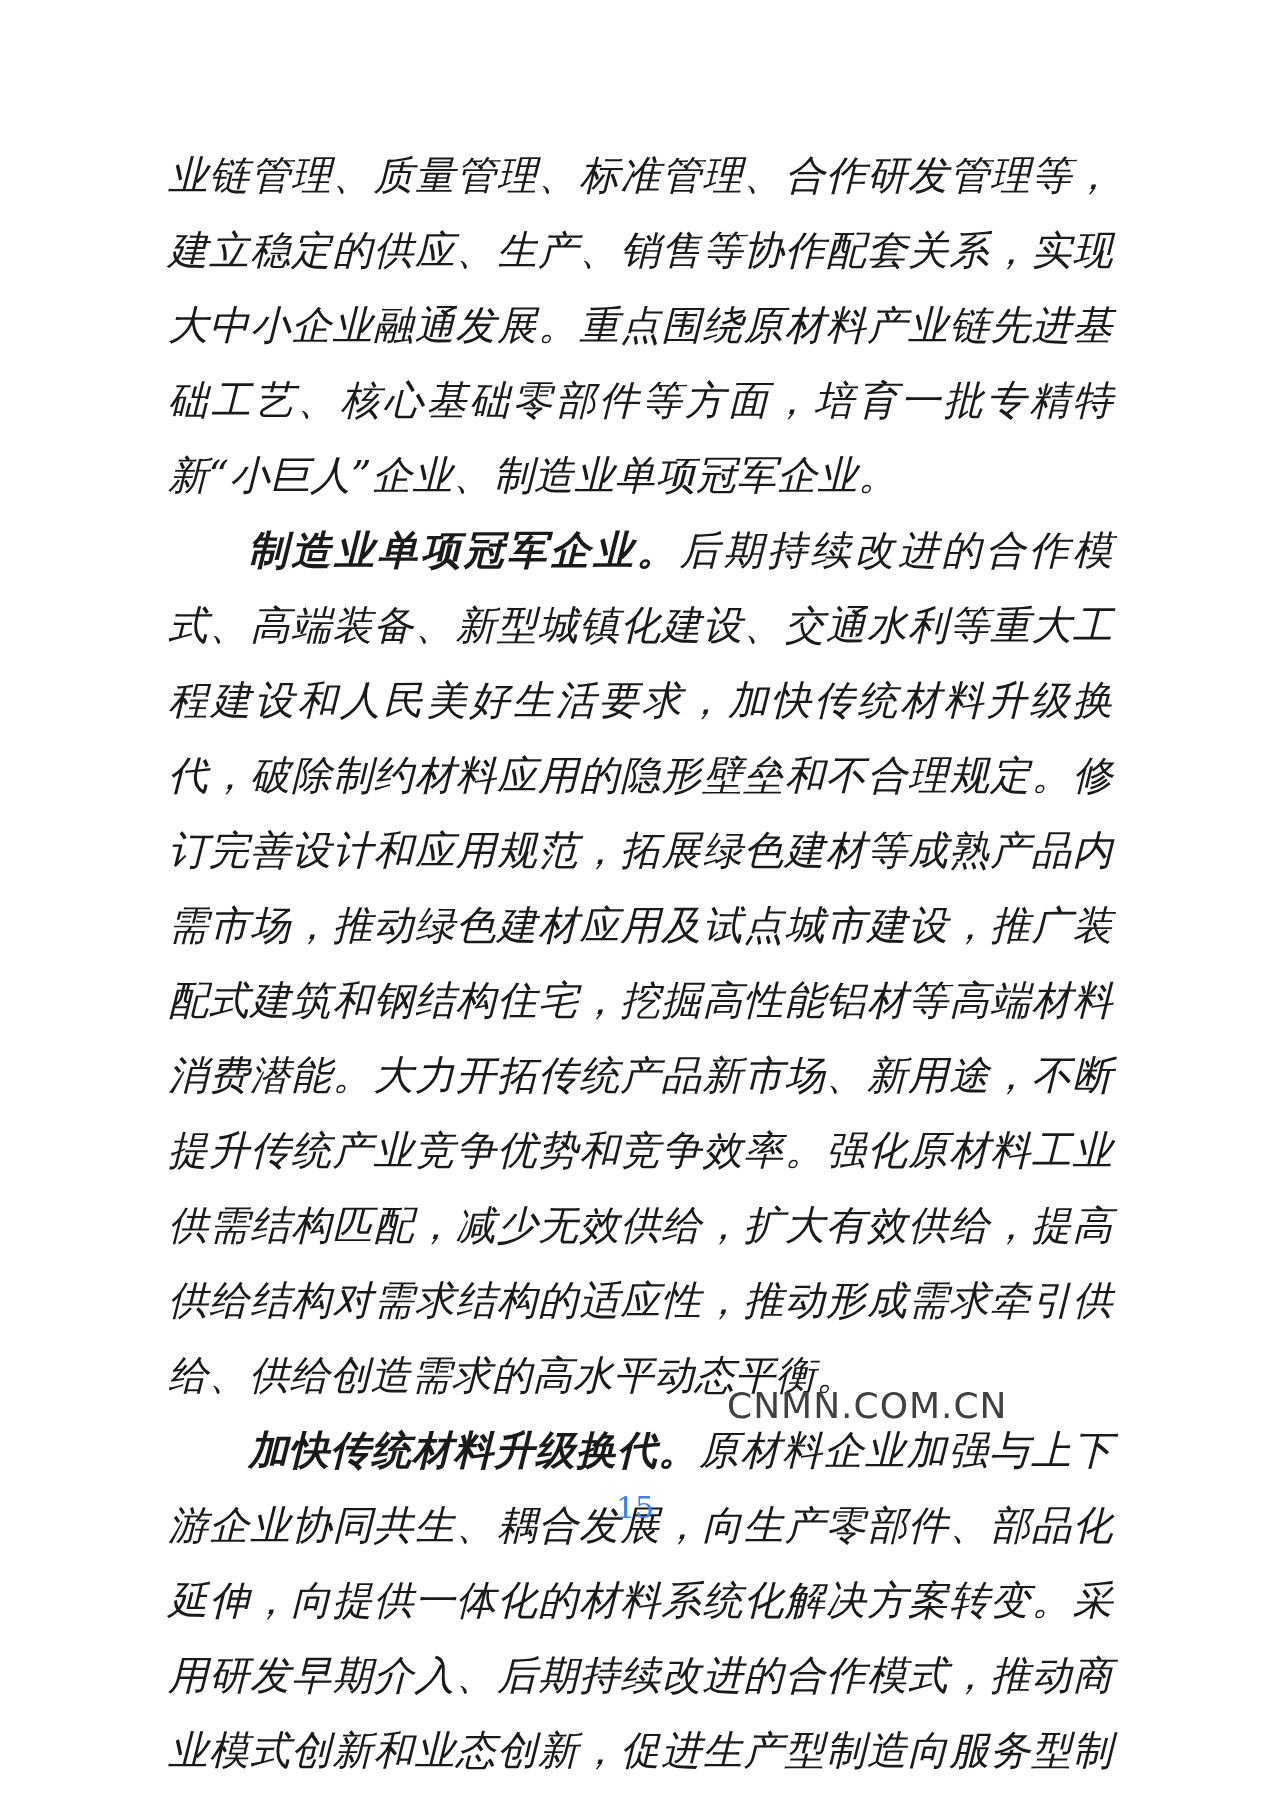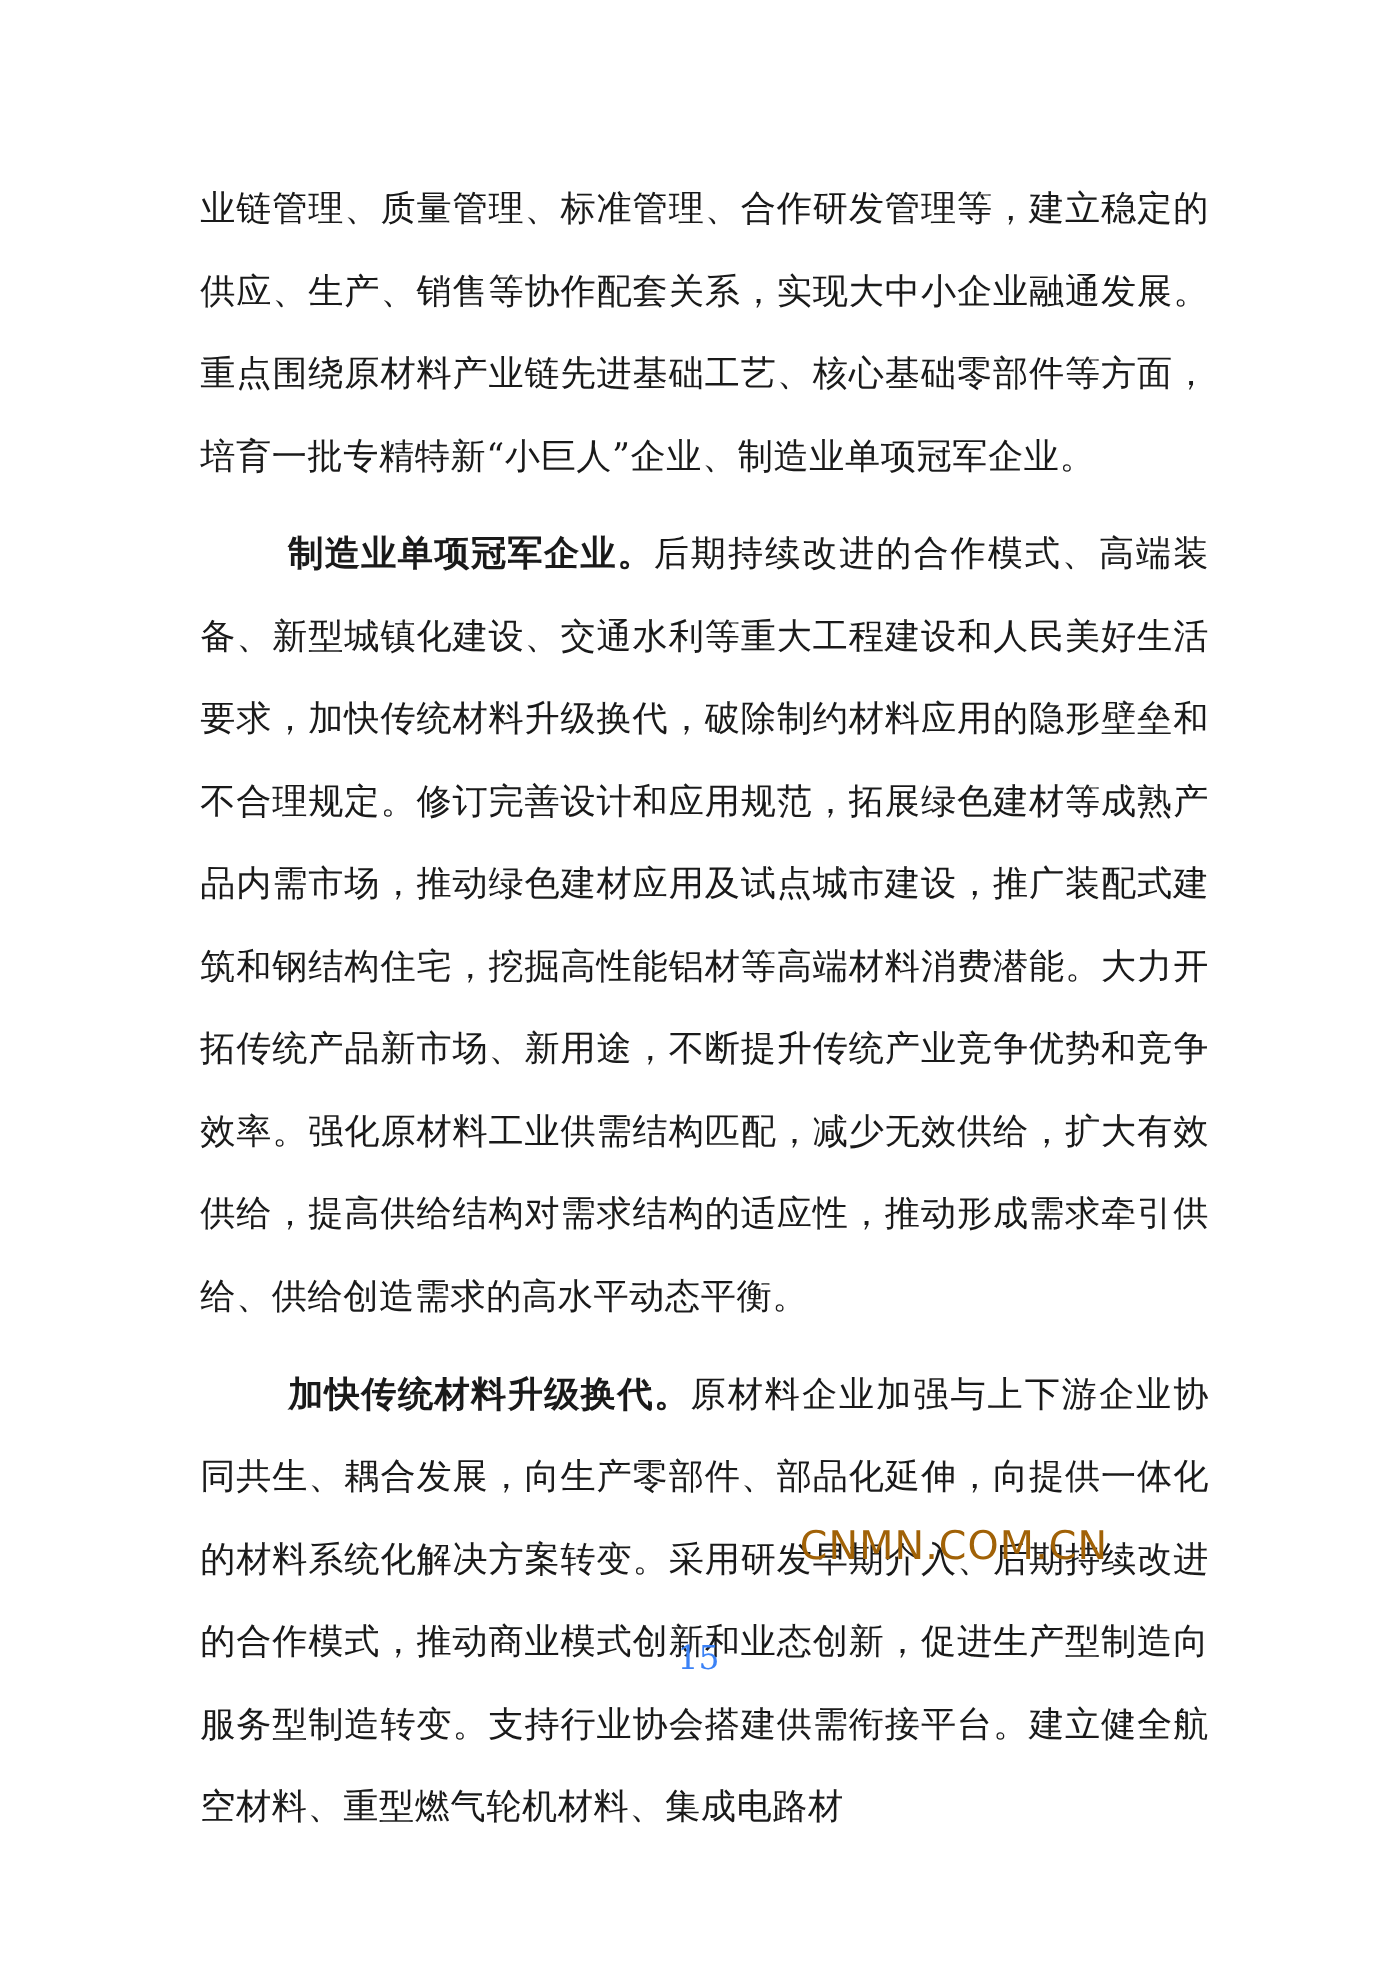--- a/index.html
+++ b/index.html
@@ -16,28 +16,29 @@
     font-family: "DejaVu Serif", "Liberation Serif", serif;
     box-sizing: border-box;
   }
   .content {
     position: absolute;
     left: 168px;
     top: 138px;
     width: 945px;
   }
   .para {
-    font-size: 32px;
+    font-size: 40px;
     line-height: 75px;
     color: #1a1a1a;
     text-align: justify;
     text-justify: inter-ideograph;
     letter-spacing: 0.5px;
-    margin: 14px;
+    margin: 0;
     font-weight: 400;
+    font-style: italic;
   }
   .para.indent {
     text-indent: 80px;
   }
   .heading {
     font-size: 40px;
     line-height: 75px;
     color: #1a1a1a;
     margin: 0;
     text-indent: 80px;
@@ -47,21 +48,21 @@
     font-weight: 700;
     font-family: "DejaVu Sans", "Liberation Sans", sans-serif;
     letter-spacing: 0px;
   }
   .watermark {
     position: absolute;
     left: 727px;
     top: 1385px;
     font-size: 36px;
     letter-spacing: 1px;
-    color: #a16207;
+    color: #404040;
     font-family: "DejaVu Sans", "Liberation Sans", sans-serif;
     font-weight: 400;
     user-select: none;
     white-space: nowrap;
   }
   .page-number {
     position: absolute;
     left: 0;
     top: 1490px;
     width: 1270px;

